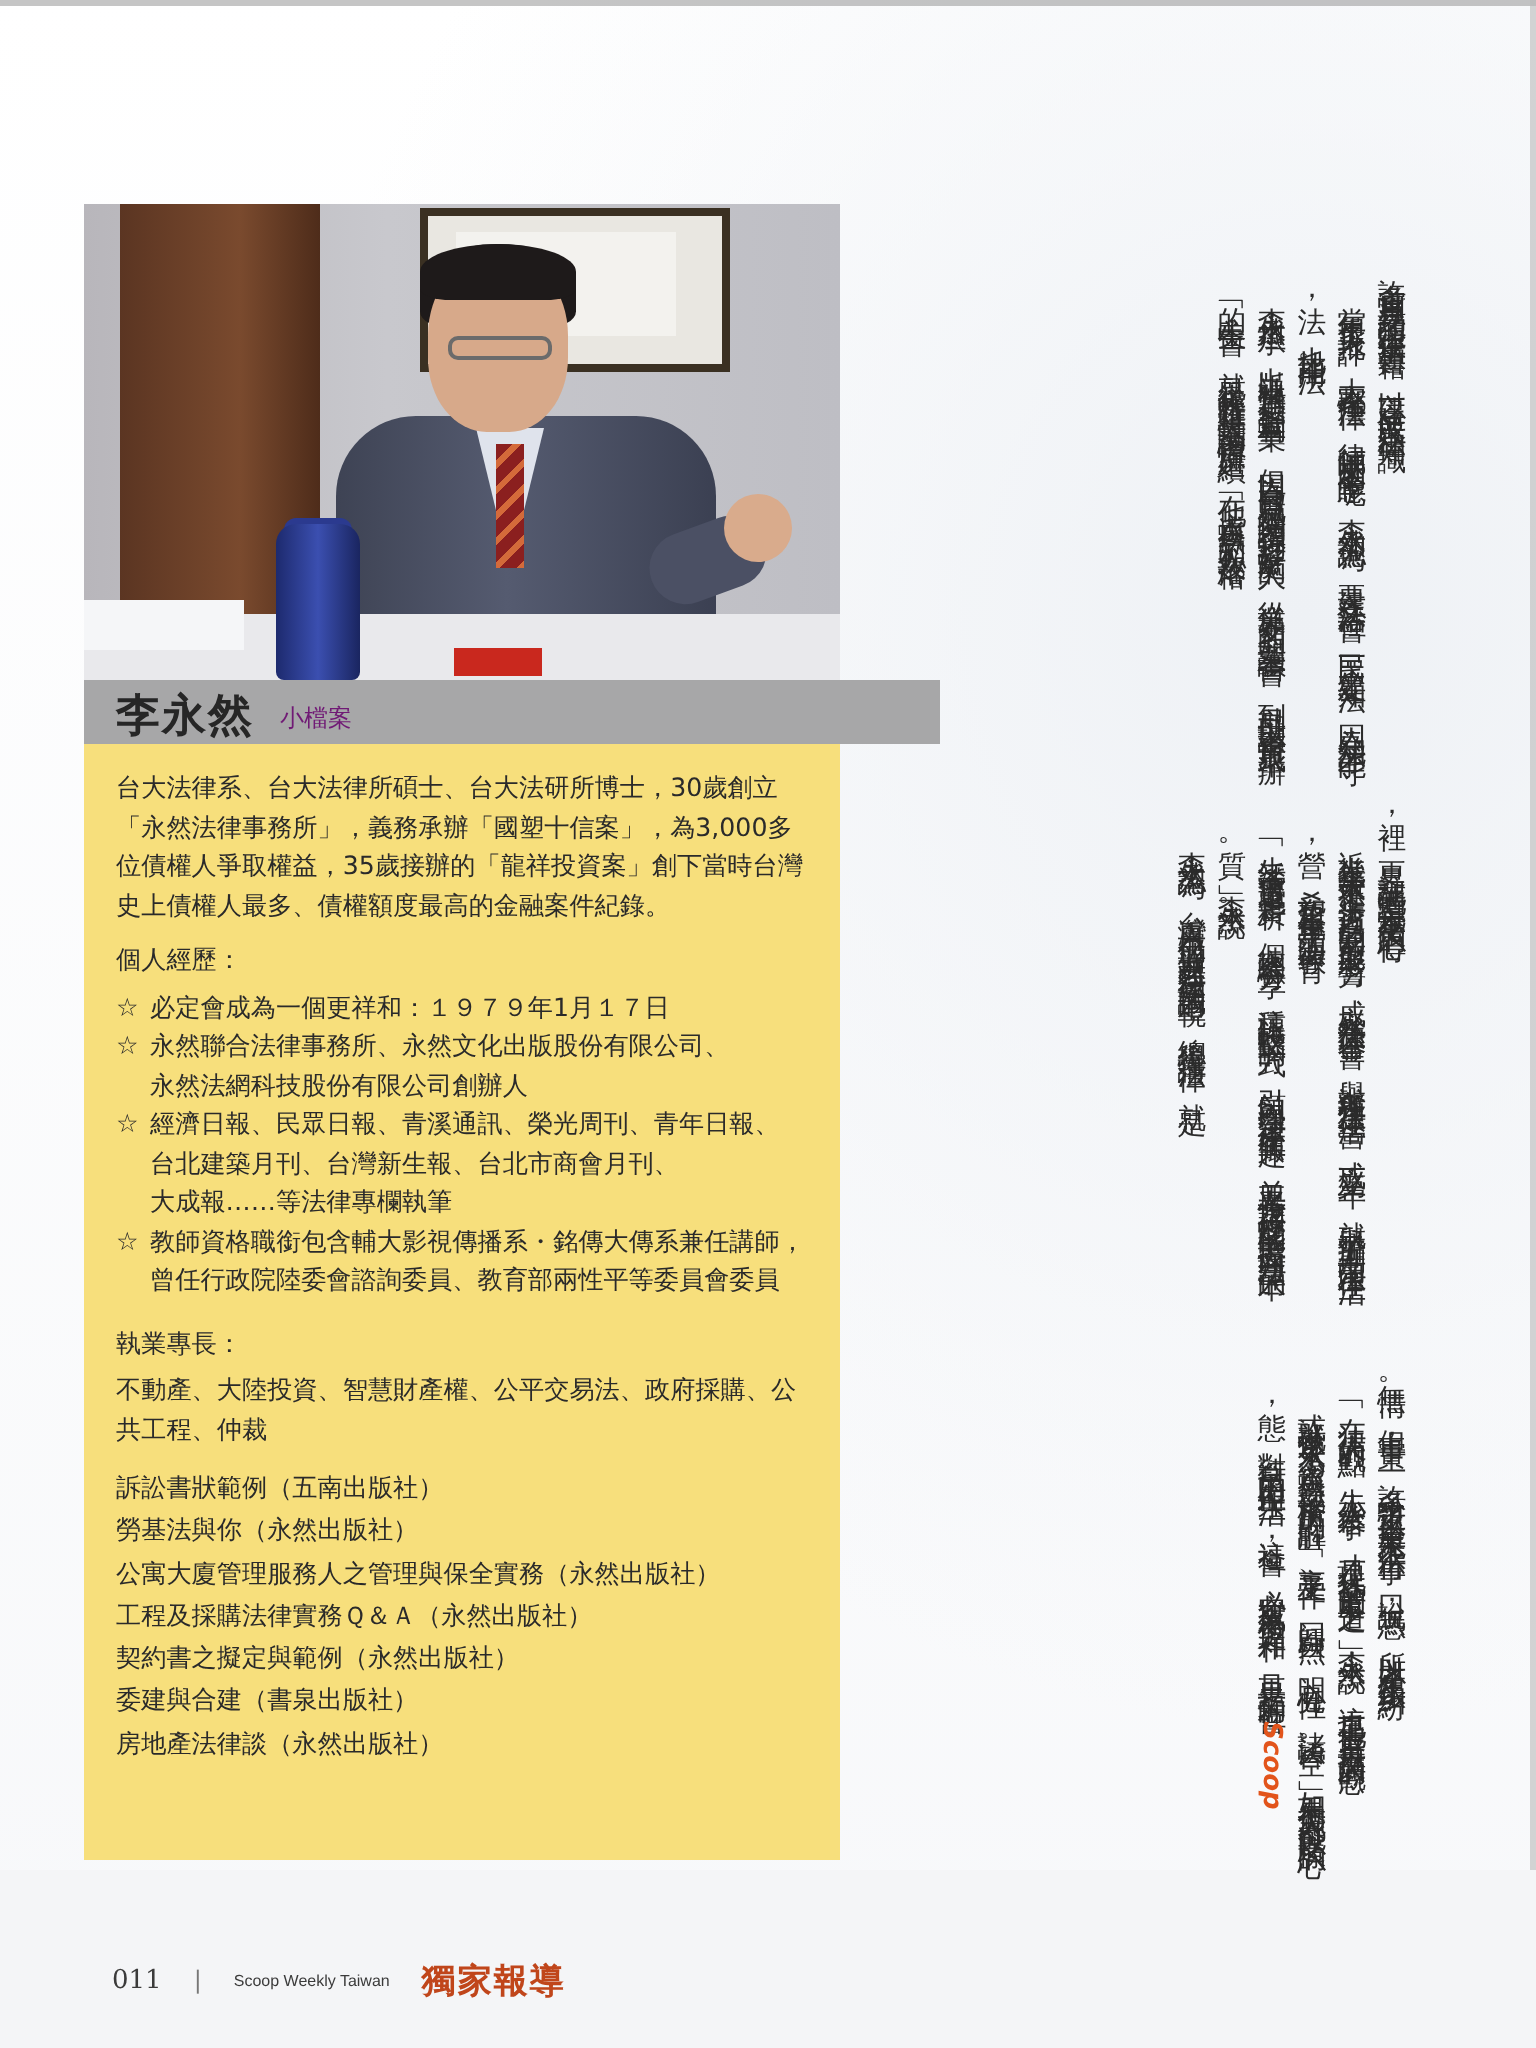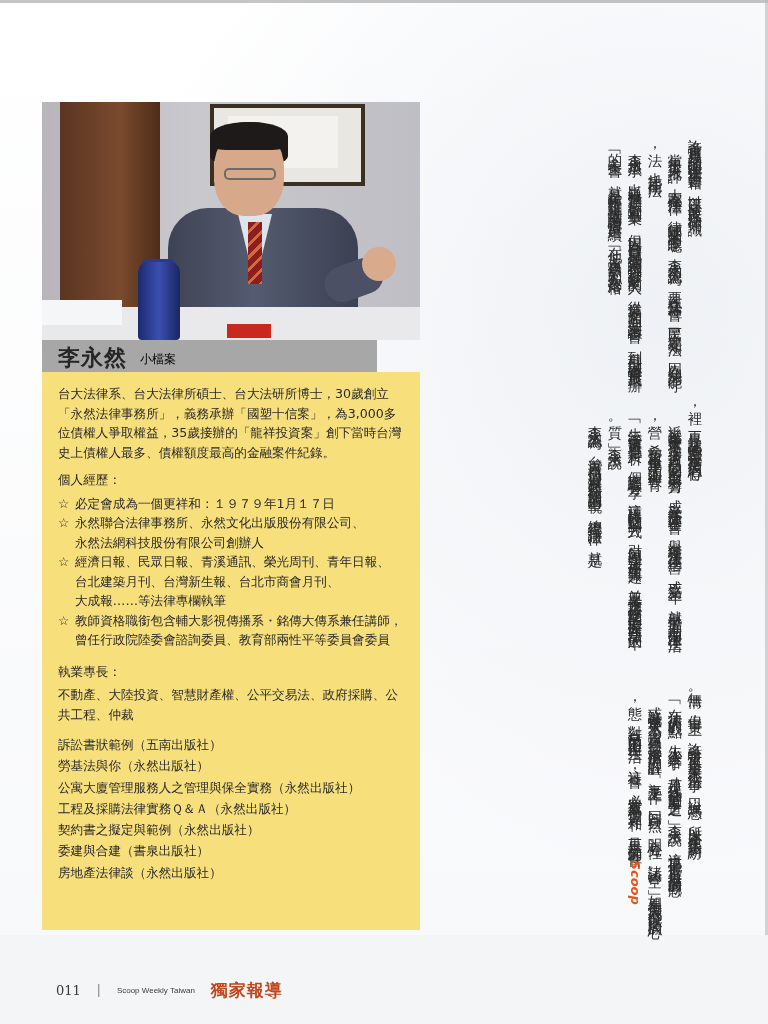--- a/index.html
+++ b/index.html
@@ -36,41 +36,41 @@
   .photo .hair { position:absolute; left:168px; top:20px; width:78px; height:42px; border-radius:50% 50% 20% 20%; background:#1e1a1a; }
   .photo .glasses { position:absolute; left:182px; top:66px; width:52px; height:12px; border:2px solid #6b6b6b; border-radius:5px; box-sizing:border-box; }
   .photo .suit { position:absolute; left:126px; top:106px; width:190px; height:132px; border-radius:40px 40px 0 0; background:linear-gradient(90deg,#3e4354,#555b70 45%,#3b4052); }
   .photo .shirt { position:absolute; left:196px; top:112px; width:34px; height:70px; background:#dfe3ec; clip-path:polygon(0 0,100% 0,50% 100%); }
   .photo .tie { position:absolute; left:206px; top:120px; width:14px; height:62px; background:repeating-linear-gradient(135deg,#8b1f1f 0 6px,#d46a3a 6px 9px); }
   .photo .arm { position:absolute; left:282px; top:160px; width:60px; height:36px; border-radius:18px; background:#4b5064; transform:rotate(-20deg); }
   .photo .hand { position:absolute; left:320px; top:145px; width:34px; height:34px; border-radius:50%; background:#d9ab8c; }
   .photo .redbox { position:absolute; left:185px; top:222px; width:44px; height:14px; background:#c9281e; }
 
   .caption-band {
-    position:absolute; left:42px; top:340px; width:335px; height:32px;
+    position:absolute; left:42px; top:340px; width:428px; height:32px;
     background:#a7a7a8;
   }
   .caption-name { position:absolute; left:16px; top:3px; font-size:22px; font-weight:bold; color:#262626; letter-spacing:1px; }
-  .caption-sub { position:absolute; left:98px; top:11px; font-size:12px; color:#000000; }
+  .caption-sub { position:absolute; left:98px; top:11px; font-size:12px; color:#701a75; }
 
   
   .profile {
     position:absolute; left:42px; top:372px; width:378px; height:558px;
     background:#f7df7c;
     box-sizing:border-box; padding:12px 14px 0 16px;
     font-size:12.6px; line-height:19.5px; color:#2a2a2a;
   }
   .profile p { margin:0; }
   .intro { margin-bottom:8px !important; }
   .section-title { margin-top:2px !important; margin-bottom:4px !important; }
   .exp-item { display:flex; }
   .exp-item .star { width:17px; flex:none; }
   .exp-item .lines { flex:1; }
   .block-gap { height:10px; }
-  .works p { line-height:21.3px; }
+  .works p { line-height:21.3px;font-family:Liberation Serif, serif; }
 
   
   .article-block {
     position:absolute;
     writing-mode:vertical-rl;
     font-size:14.4px;
     line-height:20px;
     letter-spacing:2.6px;
     color:#2b2b2b;
     font-family:"DejaVu Sans", sans-serif;

